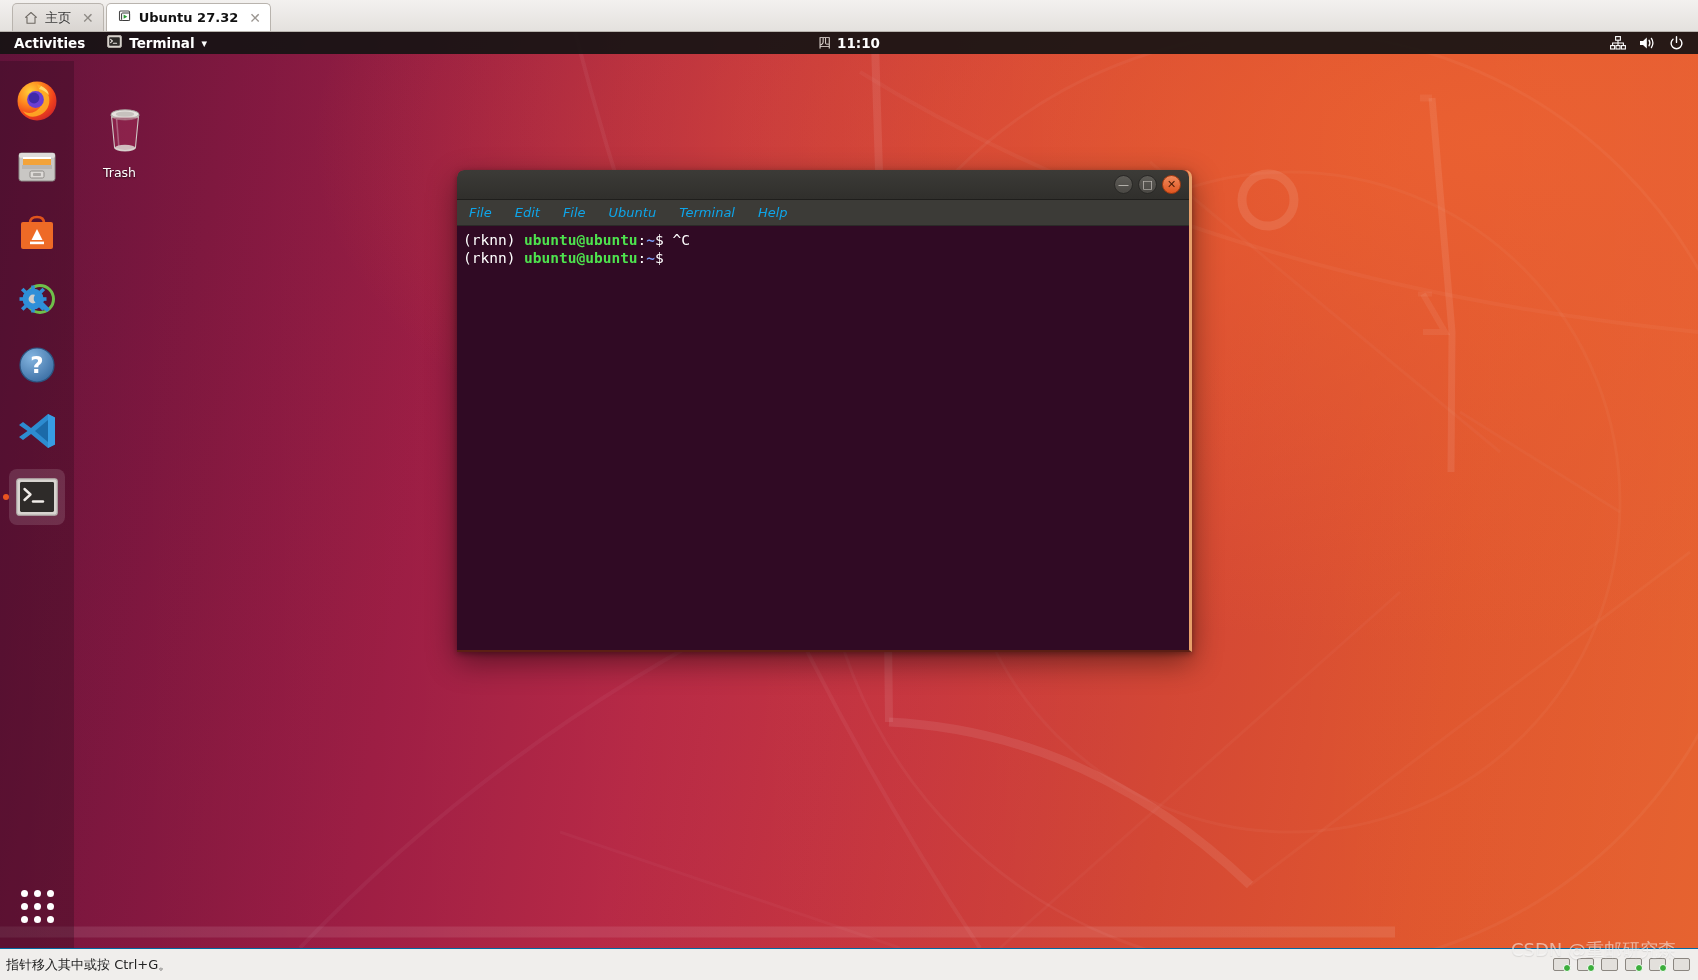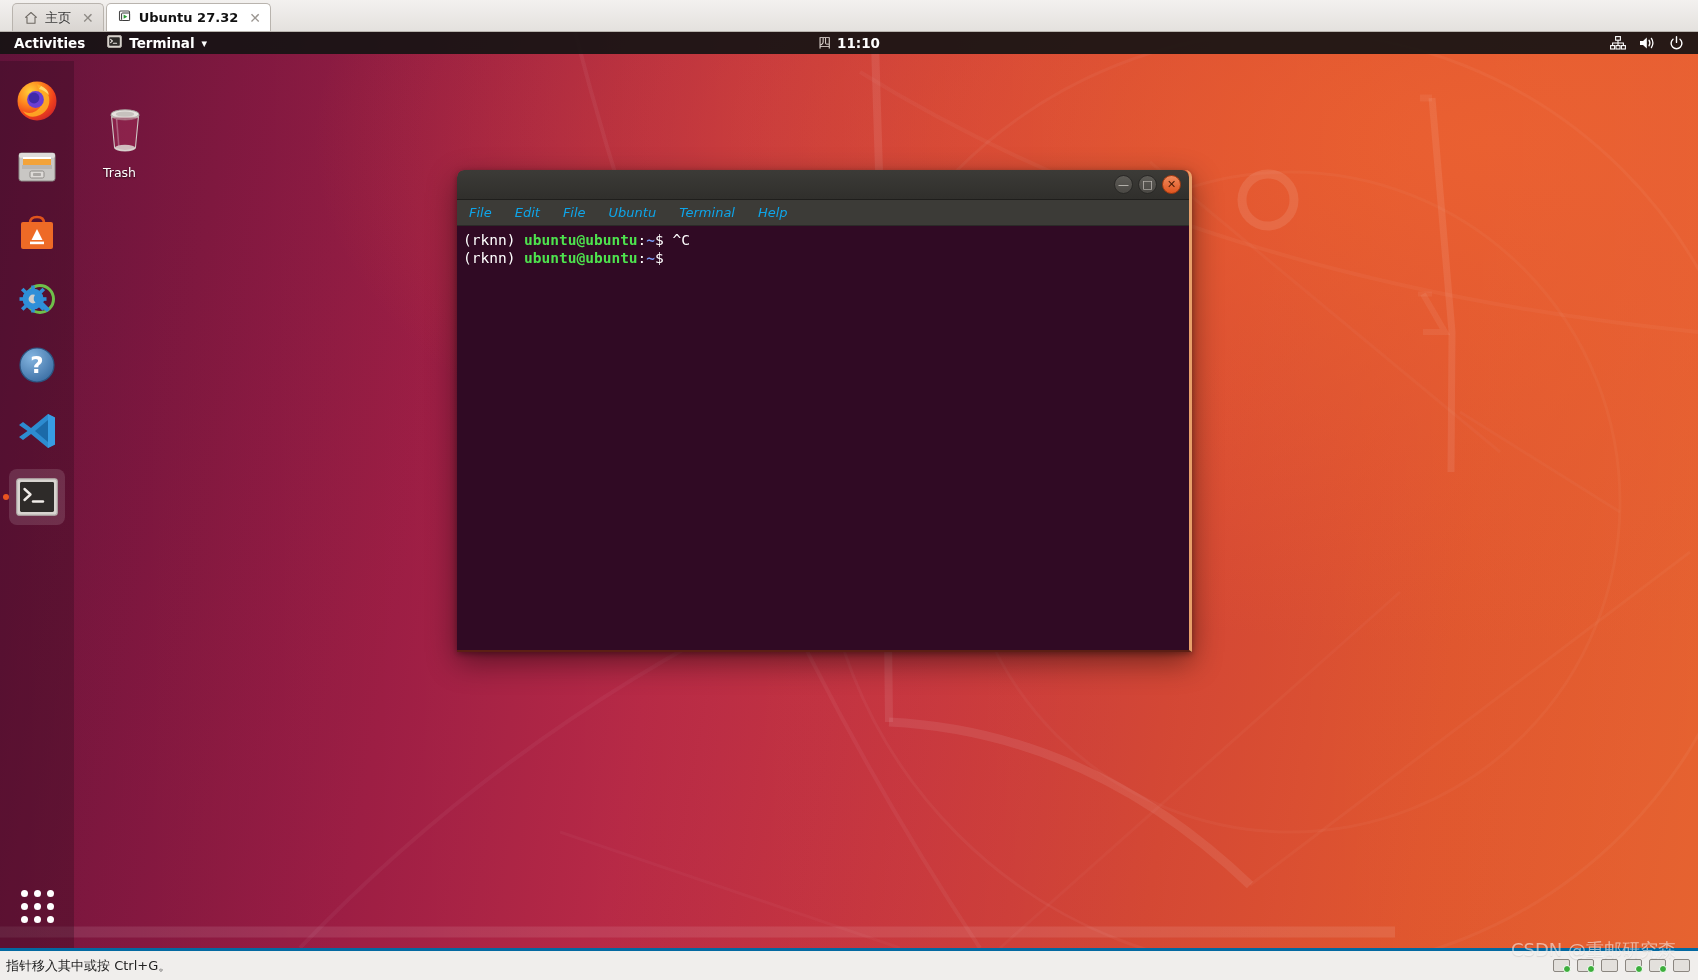--- a/index.html
+++ b/index.html
@@ -200,21 +200,21 @@
   .c-venv{ color:#ffffff; }
   .c-user{ color:#4ee24e; font-weight:bold; }
   .c-colon{ color:#ffffff; }
   .c-path{ color:#7b9bf5; font-weight:bold; }
   .c-dollar{ color:#ffffff; }
   .c-out{ color:#ffffff; }
 
   
   #vm-statusbar{
     position:absolute; left:0; top:948px; width:1698px; height:32px;
-    background:#f0eeec; border-top:3px solid #0369a1;
+    background:#f0eeec; border-top:1px solid #0369a1;
     display:flex; align-items:center;
     padding-left:6px;
     font-size:13px; color:#232323;
   }
   #vm-status-icons{
     position:absolute; right:8px; top:0; height:100%;
     display:flex; align-items:center; gap:7px;
   }
   .sicon{
     width:17px; height:13px; border:1px solid #8b8680; border-radius:2px;

